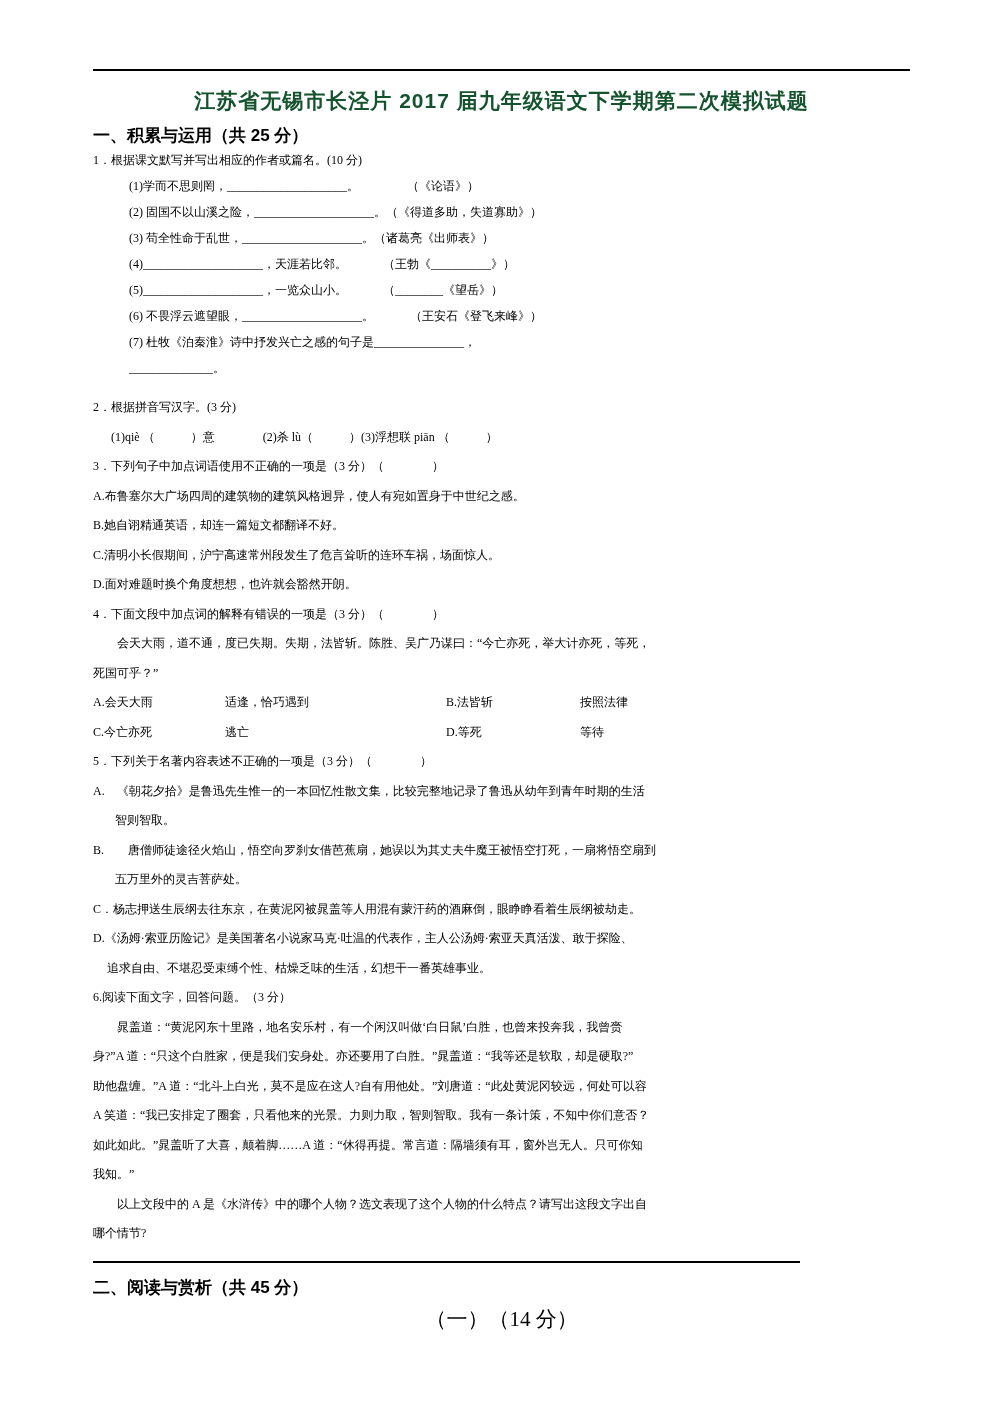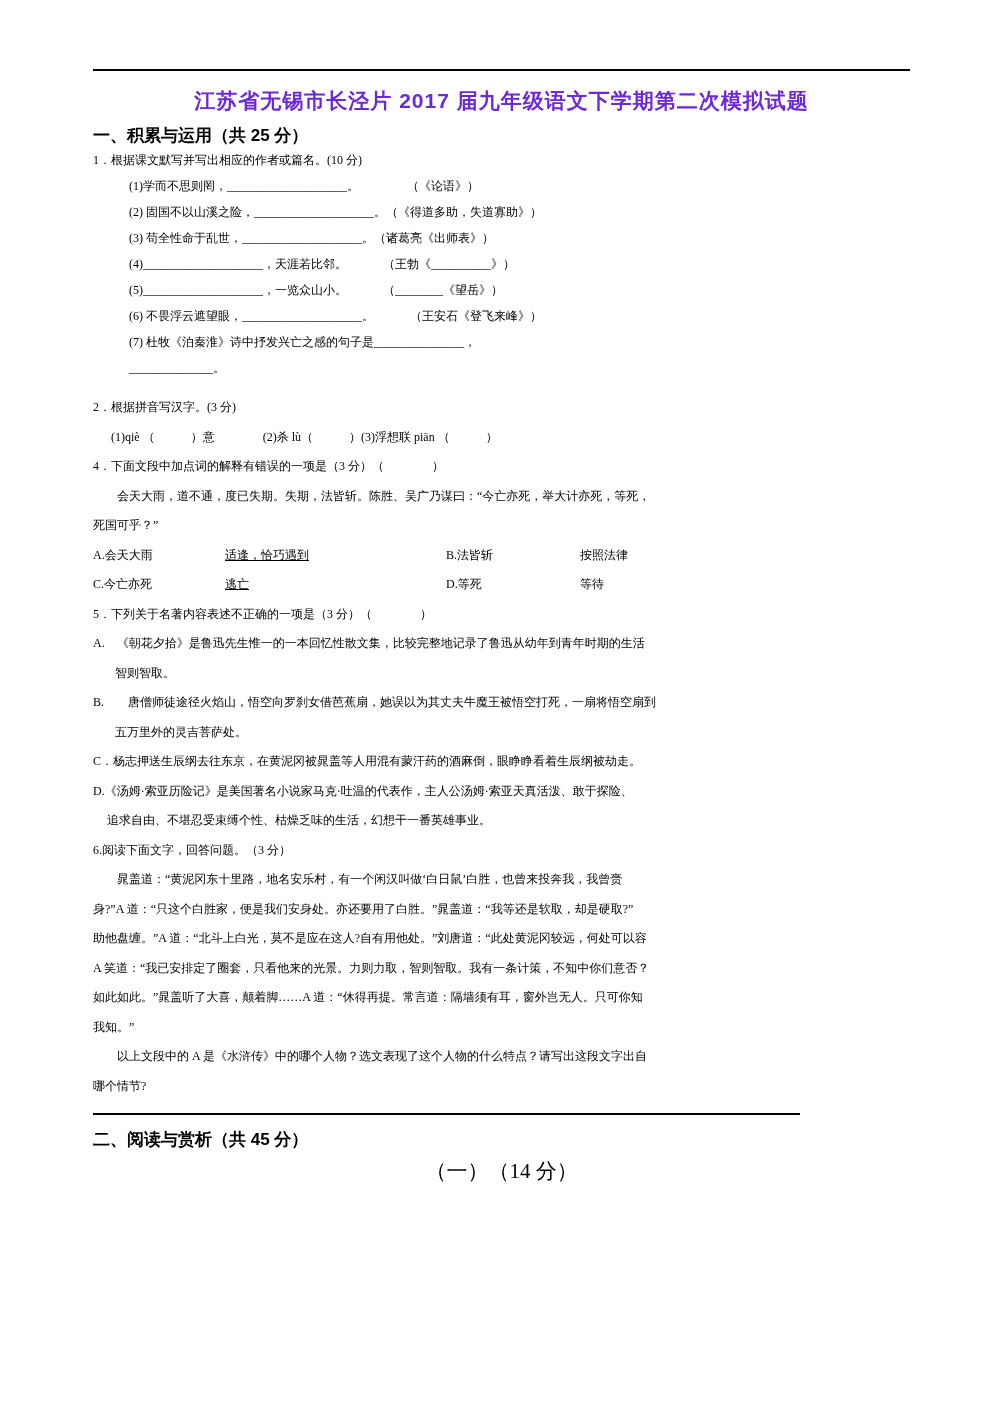--- a/index.html
+++ b/index.html
@@ -37,39 +37,39 @@
   }
   .h-sec2{margin-top:14px;}
   .q{font-size:12px;line-height:29.5px;}
   .q1-block{line-height:26px;}
   .q2-block{margin-top:12px;}
   .q1-indent > div, .q1-indent{padding-left:18px;}
   .indent-sm{padding-left:22px;}
   .indent-xs{padding-left:14px;}
   .q4-grid{display:flex;}
   .q4-grid .c1{width:132px;flex:none;}
-  .q4-grid .c2{width:221px;flex:none;text-decoration:underline;}
+  .q4-grid .c2{width:221px;flex:none;}
   .q4-grid .c3{width:134px;flex:none;}
   .q4-grid .c4{flex:1;}
   .sub-center{
     margin-top:8px;
     text-align:center;
     font-size:21px;
     line-height:24px;
   }
 </style>
 </head>
 <body>
 
 <div class="page">
   <div class="content">
 
     <hr class="rule top-rule">
 
-    <div class="title" style="color: #6d28d9;">江苏省无锡市长泾片 2017 届九年级语文下学期第二次模拟试题</div>
+    <div class="title" style="color: #14532d;">江苏省无锡市长泾片 2017 届九年级语文下学期第二次模拟试题</div>
 
     <div class="h-sec">一、积累与运用（共 25 分）</div>
 
     <div class="q q1-block">
       <div>1．根据课文默写并写出相应的作者或篇名。(10 分)</div>
       <div class="q1-indent">
           <div>(1)学而不思则罔，____________________。　　　　（《论语》）</div>
           <div>(2) 固国不以山溪之险，____________________。（《得道多助，失道寡助》）</div>
           <div>(3) 苟全性命于乱世，____________________。（诸葛亮《出师表》）</div>
           <div>(4)____________________，天涯若比邻。　　　（王勃《__________》）</div>
@@ -78,20 +78,29 @@
           <div>(7) 杜牧《泊秦淮》诗中抒发兴亡之感的句子是_______________，</div>
           <div class="indent-sm">______________。</div>
         </div>
     </div>
 
     <div class="q q2-block">
       <div>2．根据拼音写汉字。(3 分)</div>
       <div class="q1-indent">(1)qiè （　　　）意　　　　(2)杀 lù（　　　）(3)浮想联 piān （　　　）</div>
     </div>
 
+    <div class="q">
+      <div>3．下列句子中加点词语使用不正确的一项是（3 分）（　　　　）</div>
+      <div>
+          <div>A.布鲁塞尔大广场四周的建筑物的建筑风格迥异，使人有宛如置身于中世纪之感。</div>
+          <div>B.她自诩精通英语，却连一篇短文都翻译不好。</div>
+          <div>C.清明小长假期间，沪宁高速常州段发生了危言耸听的连环车祸，场面惊人。</div>
+          <div>D.面对难题时换个角度想想，也许就会豁然开朗。</div>
+        </div>
+    </div>
 
     <div class="q">
       <div>4．下面文段中加点词的解释有错误的一项是（3 分）（　　　　）</div>
       <div>
           <div>　　会天大雨，道不通，度已失期。失期，法皆斩。陈胜、吴广乃谋曰：“今亡亦死，举大计亦死，等死，</div>
           <div>死国可乎？”</div>
         </div>
       <div class="q4-grid">
         <span class="c1">A.会天大雨</span>
         <span class="c2">适逢，恰巧遇到</span>

